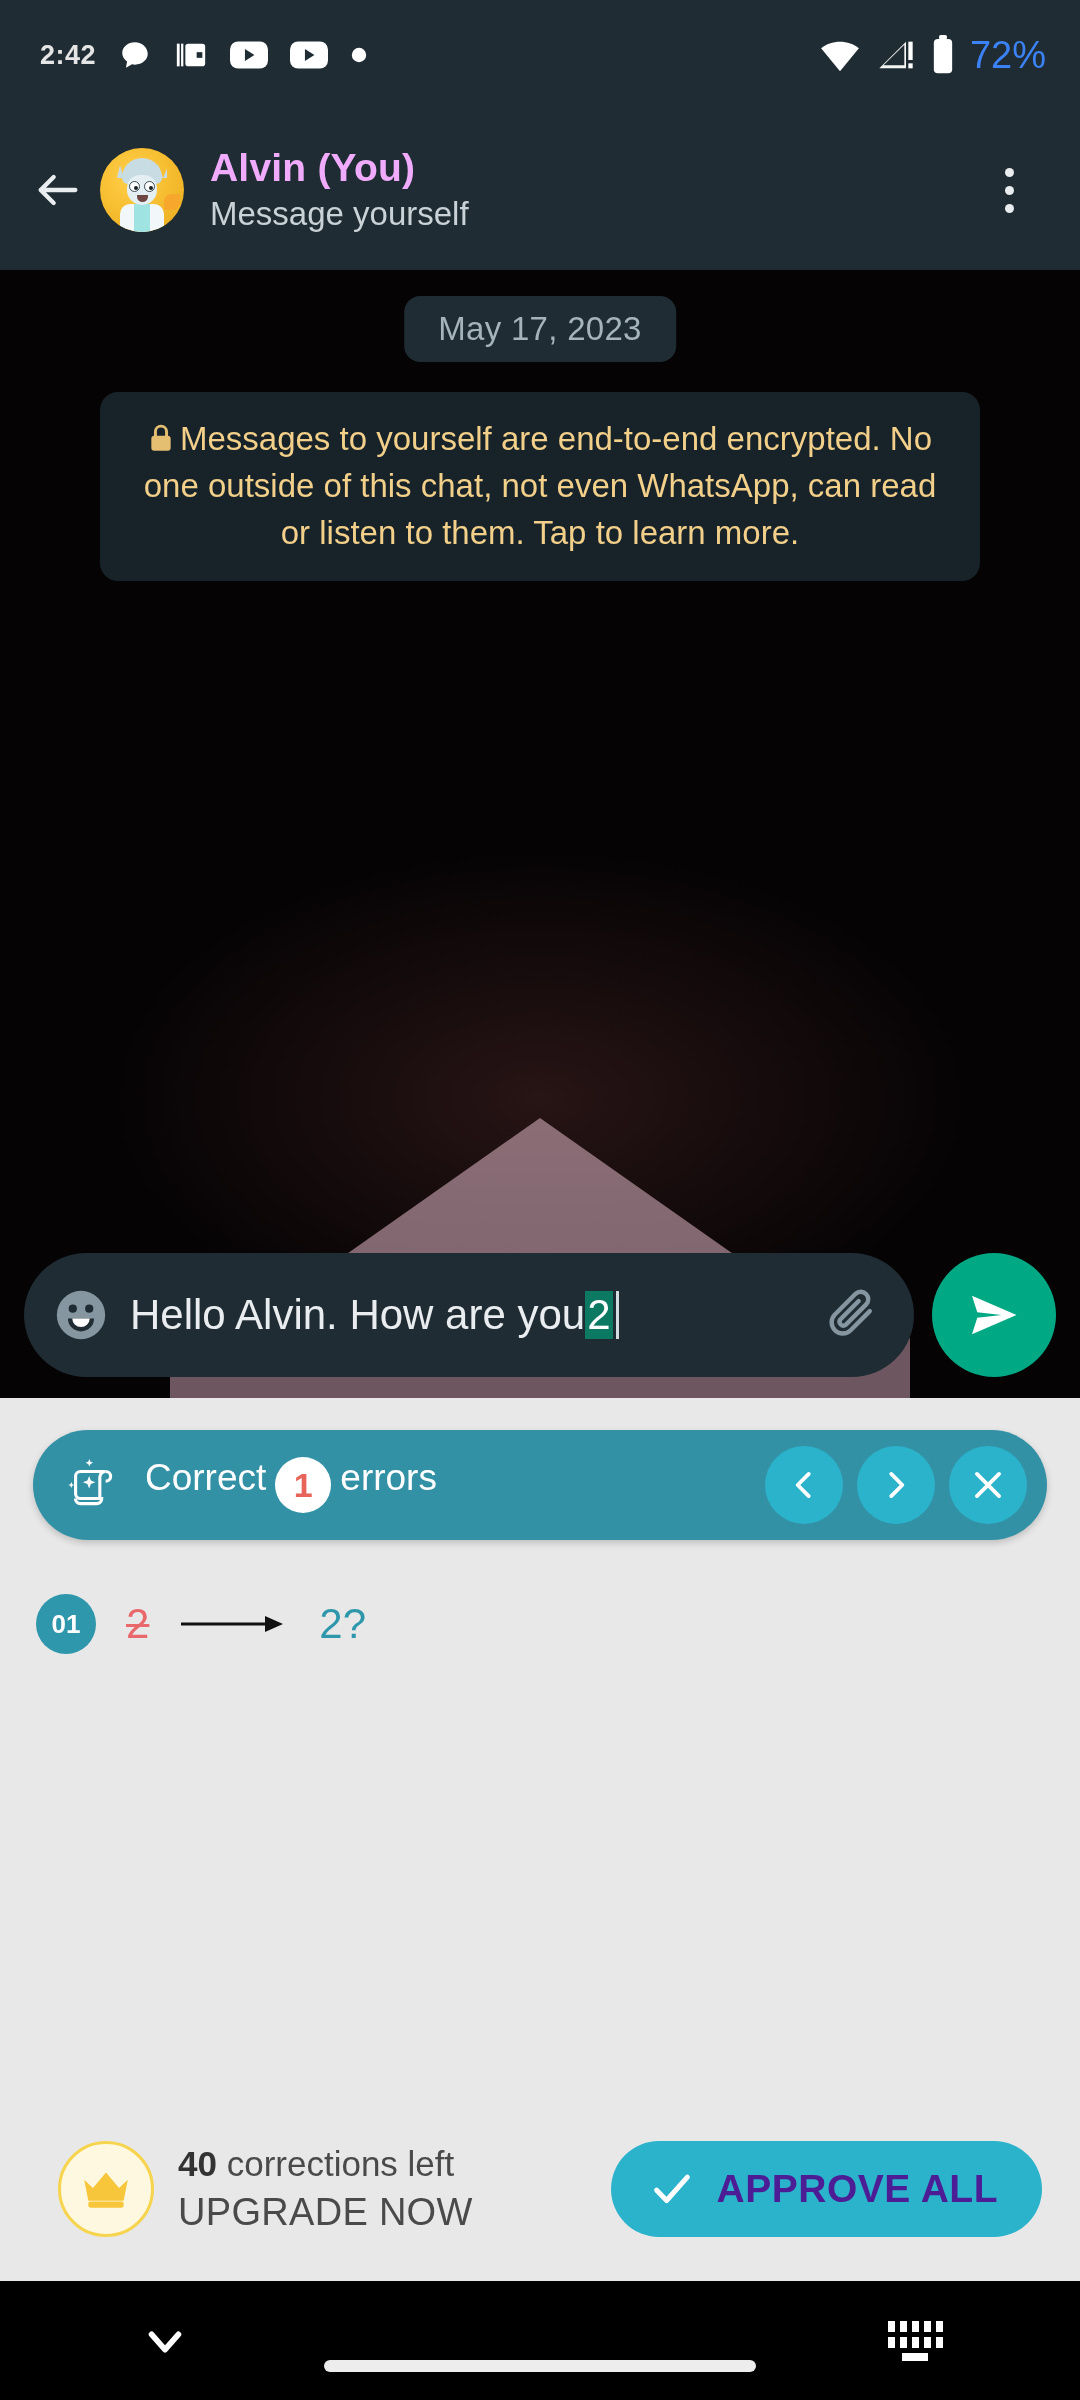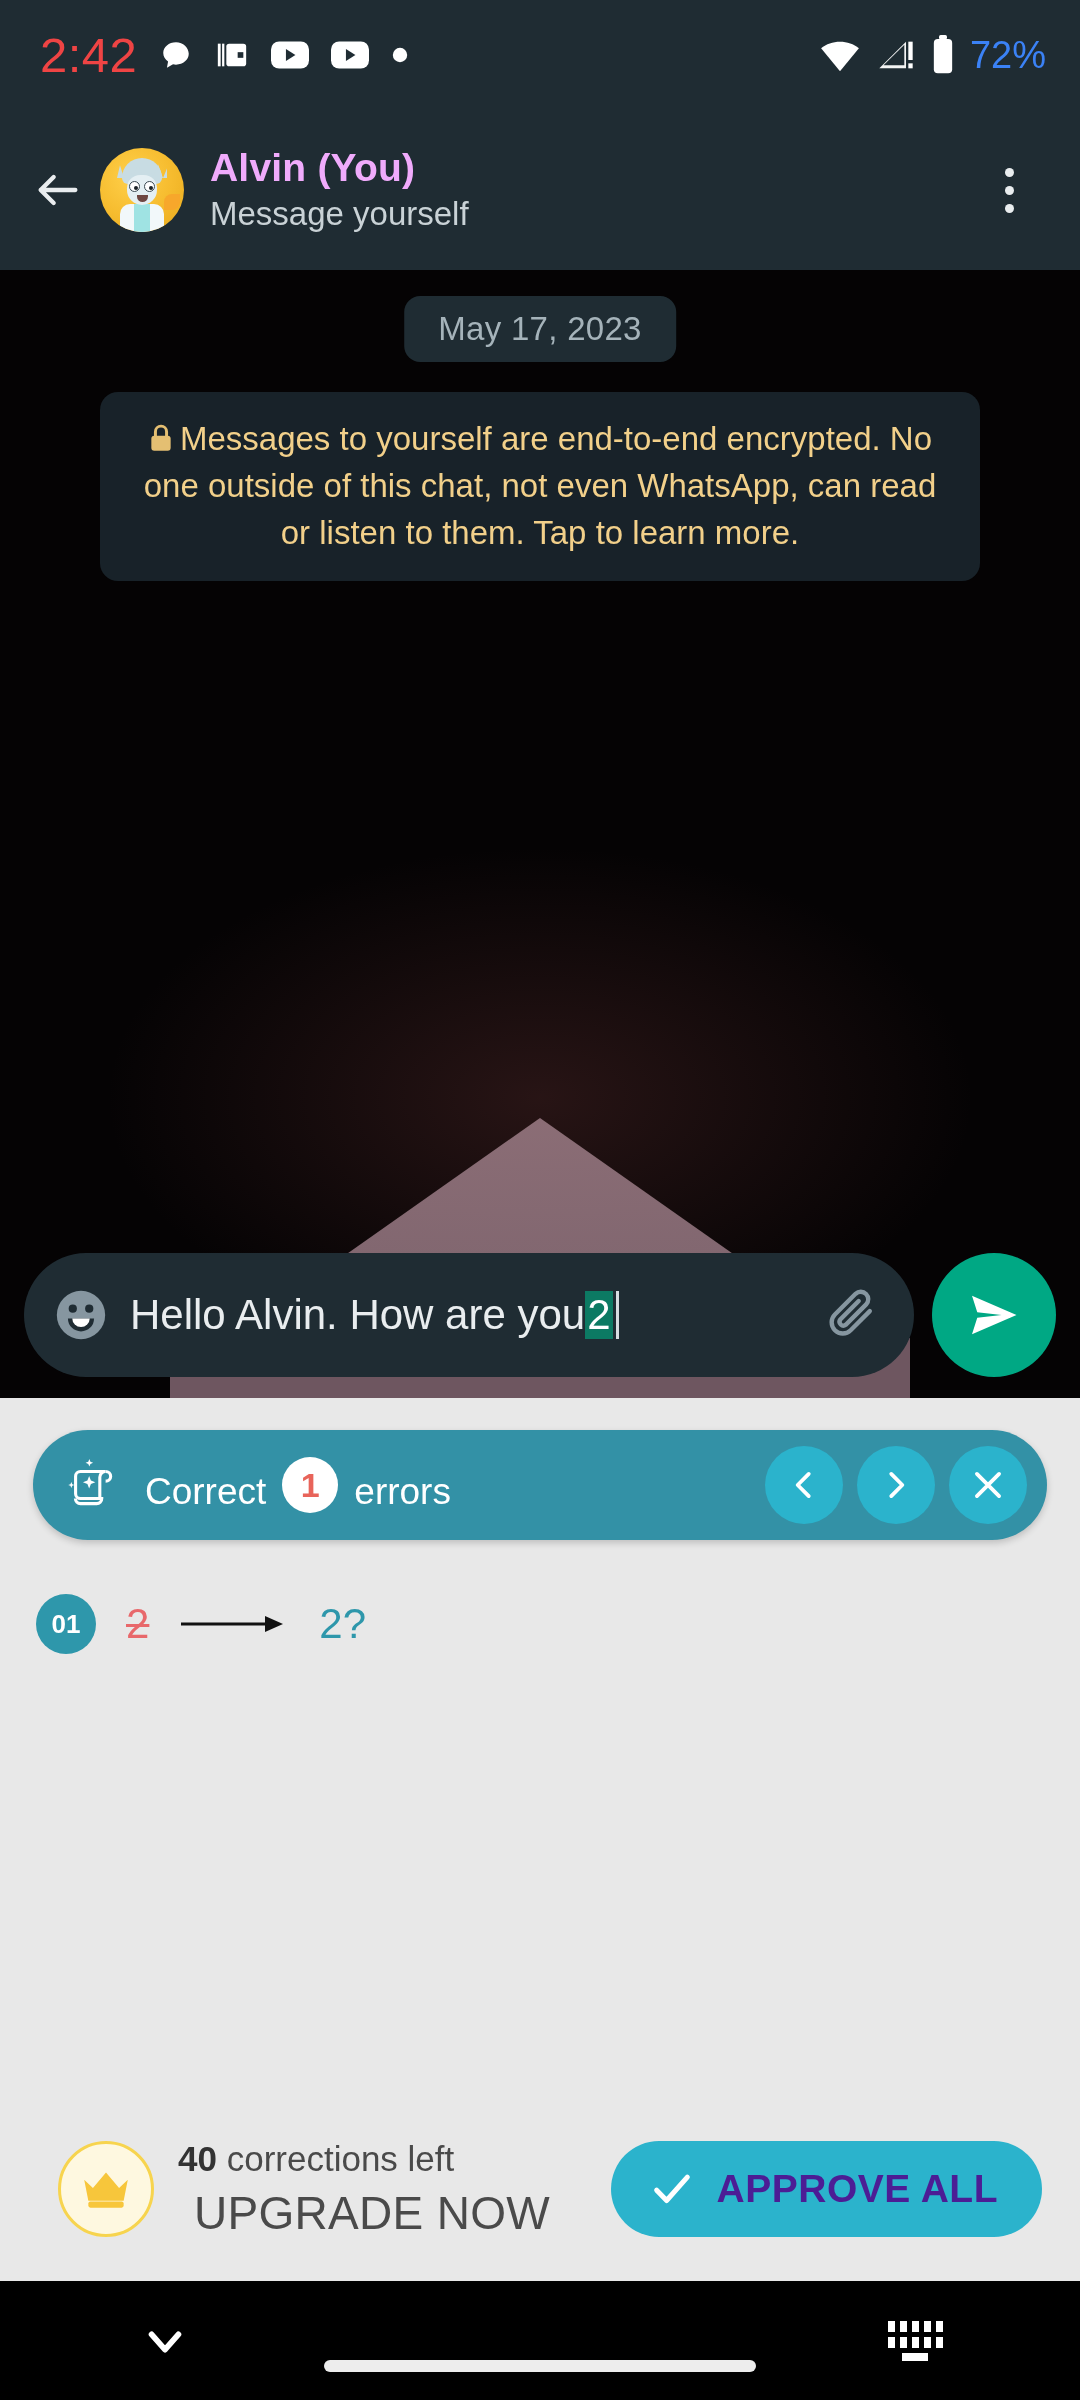--- a/index.html
+++ b/index.html
@@ -12,21 +12,21 @@
   .phone { position:relative; width:1080px; height:2400px; background:#000; overflow:hidden; }
 
   
   .statusbar {
     position:absolute; top:0; left:0; width:1080px; height:110px;
     background:#1F2C33;
     display:flex; align-items:center; justify-content:space-between;
     padding:0 34px 0 40px;
   }
   .sb-left { display:flex; align-items:center; gap:22px; }
-  .sb-time { color:#ef4444; font-size:49px; font-weight:400; letter-spacing:0.5px; line-height:1; }
+  .sb-time { color:#e5e5e5; font-size:27px; font-weight:700; letter-spacing:0.5px; line-height:1; }
   .sb-right { display:flex; align-items:center; gap:14px; }
   .sb-batt-text { color:#3b82f6; font-size:38px; font-weight:400; }
   .sb-ico { display:block; }
 
   
   .appbar {
     position:absolute; top:110px; left:0; width:1080px; height:160px;
     background:#1F2C33;
     display:flex; align-items:center; padding:0 36px 0 22px;
   }
@@ -117,21 +117,21 @@
     background:#E8E8E8;
   }
   .cbar {
     position:absolute; top:32px; left:33px; right:33px; height:110px;
     background:#3391A6; border-radius:55px;
     display:flex; align-items:center; padding:0 20px 0 30px; gap:20px;
     box-shadow:0 3px 7px rgba(0,0,0,0.18);
   }
   .cbar-ico { width:62px; height:62px; flex:0 0 auto; }
   .cbar-label {
-    flex:1 1 auto; color:#FFFFFF; font-size:37px; display:flex; align-items:flex-end; gap:16px; white-space:nowrap;
+    flex:1 1 auto; color:#FFFFFF; font-size:37px; display:flex; align-items:flex-start; gap:9px; white-space:nowrap;
   }
   .count-pill {
     width:56px; height:56px; border-radius:50%; background:#fff; color:#E8645A;
     font-size:34px; font-weight:700; display:flex; align-items:center; justify-content:center;
   }
   .cbar-btns { display:flex; align-items:center; gap:14px; flex:0 0 auto; }
   .rndbtn { width:78px; height:78px; border-radius:50%; background:#2BB3CC; display:flex; align-items:center; justify-content:center; }
 
   .crow {
     position:absolute; top:178px; left:0; width:1080px; height:96px;
@@ -149,21 +149,21 @@
     position:absolute; bottom:32px; left:0; width:1080px; height:120px;
     display:flex; align-items:center; padding:0 38px 0 58px; gap:24px;
   }
   .crown-circ {
     width:96px; height:96px; border-radius:50%; background:#FEF8E0; border:3px solid #F7D44E;
     display:flex; align-items:center; justify-content:center; flex:0 0 auto;
   }
   .upgrade-txt { flex:1 1 auto; display:flex; flex-direction:column; justify-content:center; gap:6px; }
   .upg-line1 { color:#4A4A4A; font-size:35px; line-height:1.18; }
   .upg-line1 b { font-weight:700; color:#333; }
-  .upg-line2 { color:#4A4A4A; font-size:46px; line-height:1.18; letter-spacing:0.3px;margin-left:16px; }
+  .upg-line2 { color:#4A4A4A; font-size:38px; line-height:1.18; letter-spacing:0.3px; }
   .approve {
     height:96px; background:#2BB3CC; border-radius:48px; color:#4c1d95;
     display:flex; align-items:center; gap:22px; padding:0 44px 0 38px; flex:0 0 auto;
     font-size:39px; font-weight:700; letter-spacing:0.5px;
   }
 
   
   .navbar {
     position:absolute; bottom:0; left:0; width:1080px; height:119px; background:#000;
     display:flex; align-items:center; justify-content:space-between; padding:0 120px;

